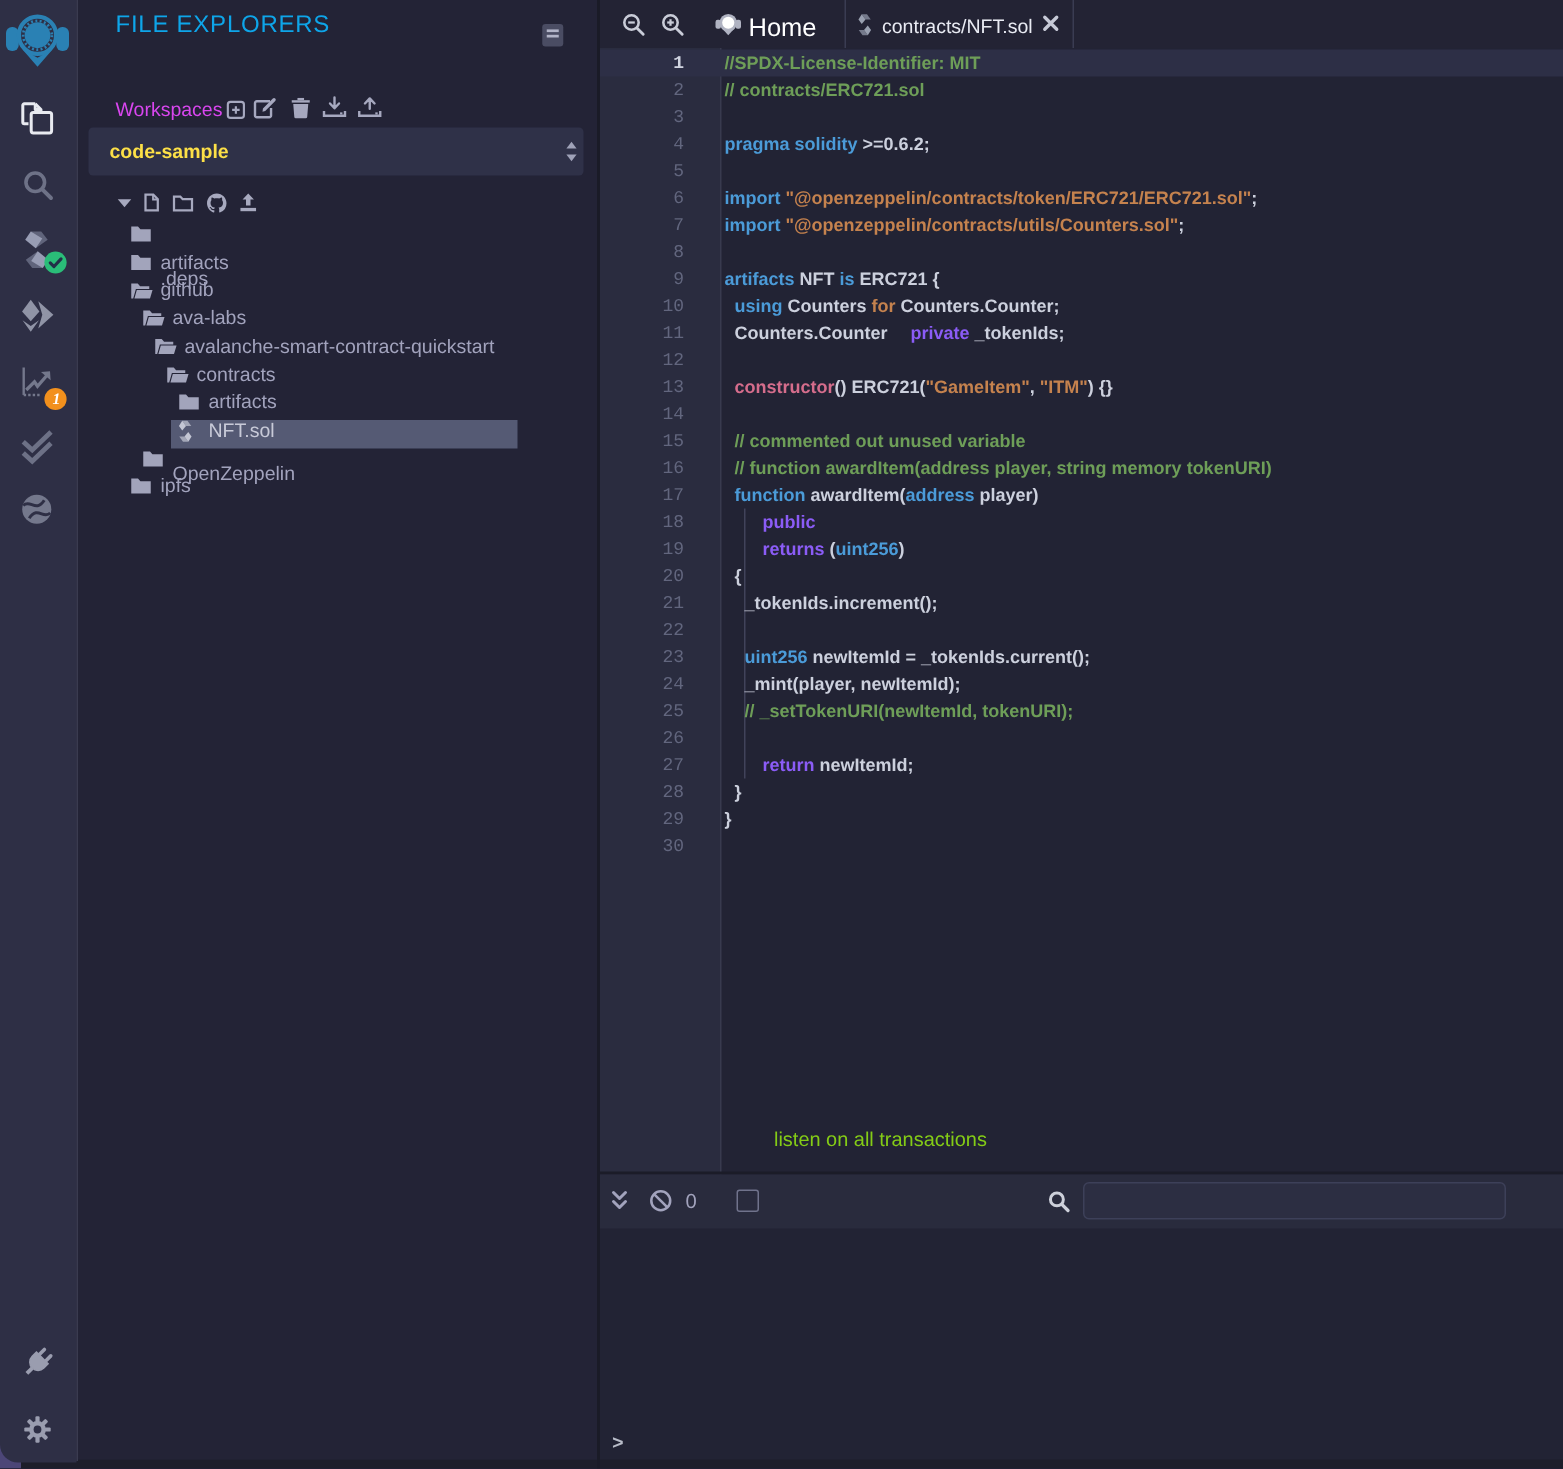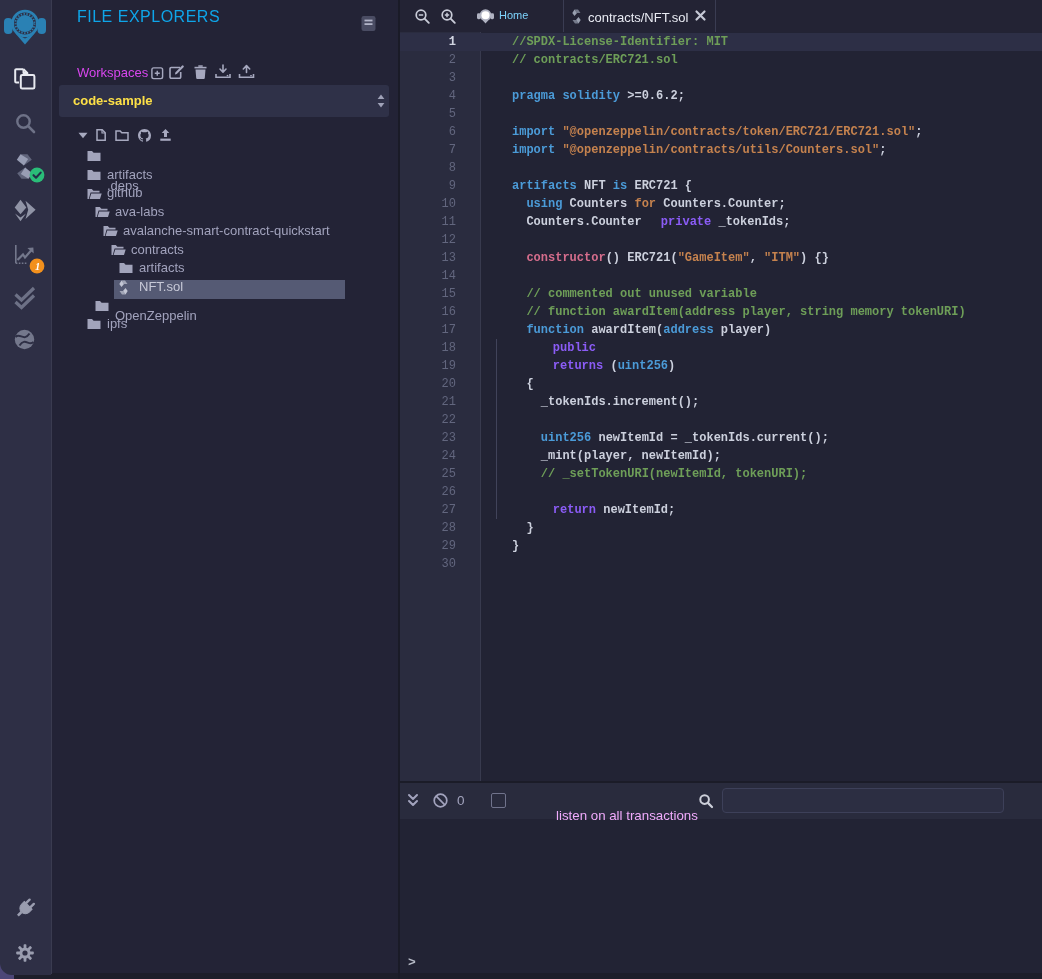--- a/index.html
+++ b/index.html
@@ -17,38 +17,38 @@
 #fe-title { left:77px; top:8px; font-size:16px; letter-spacing:0.5px; color:#0ea5e9; }
 #ws-label { left:77px; top:65px; font-size:13px; color:#d946ef; }
 #ws-dd { left:59px; top:85px; width:330px; height:32px; background:#2f3148; border-radius:3px; }
 #ws-dd-text { left:73px; top:93px; font-size:13px; font-weight:bold; color:#fde047; }
 
 .trow { position:absolute; font-size:13px; color:#a2a3bd; }
 #nft-sel { left:114px; top:280px; width:231px; height:19px; background:#555a74; }
 
 #tabbar { left:400px; top:0; width:642px; height:32px; background:#232334; }
 #activetab { left:563px; top:0; width:153px; height:32px; border-left:1px solid #3a3c52; border-right:1px solid #3a3c52; }
-#hometext { left:499px; top:9px; font-size:11px; color:#7dd3fc; }
+#hometext { left:499px; top:9px; font-size:17px; color:#ffffff; }
 #tabtext { left:588px; top:9.5px; font-size:13px; color:#e9ebf3; }
 #gutterbg { left:400px; top:32px; width:80px; height:751px; background:#2a2c3f; }
 #gutterline { left:480px; top:32px; width:1px; height:751px; background:#383a4e; }
 #curline { left:400px; top:33px; width:642px; height:18px; background:#2d2f46; }
 #lnums { left:400px; top:33px; width:56px; font-family:"Liberation Mono", monospace; font-size:12px; line-height:18px; color:#62667e; text-align:right; white-space:pre; }
-#code { left:512px; top:33px; font-family:Liberation Mono, monospace; font-size:12px; font-weight:bold; line-height:18px; color:#ccd0dd; white-space:pre; }
+#code { left:483px; top:33px; font-family:Liberation Sans, sans-serif; font-size:12px; font-weight:bold; line-height:18px; color:#ccd0dd; white-space:pre; }
 #indentguide { left:496px; top:339px; width:1px; height:180px; background:#41435a; }
 .cm { color:#6e9e58; font-weight:bold; }
 .kb { color:#4b9bd8; }
 .kg { color:#8b5cf6;padding-left:12px; }
 .ko { color:#c5824e; }
 .kp { color:#d56d8c; }
 
 #termtop { left:400px; top:781px; width:642px; height:2px; background:#1b1c28; }
 #termbar { left:400px; top:783px; width:642px; height:36px; background:#292b3d; }
 #term0 { left:457px; top:793px; font-size:13.5px; color:#a2a3bd; }
-#listen { left:516px; top:808px; font-size:13.3px; color:#f0abfc;margin-left:40px; }
+#listen { left:516px; top:752px; font-size:13.3px; color:#84cc16; }
 #checkbox { left:491px; top:793px; width:15px; height:15px; border:1px solid #70738c; border-radius:2px; }
 #srchinput { left:722px; top:788px; width:282px; height:25px; background:#2c2e42; border:1px solid #3d4059; border-radius:4px; }
 #srchph { left:736px; top:793px; font-size:14.5px; color:#9094ab; }
 #prompt { left:408px; top:955px; font-family:"Liberation Mono", monospace; font-weight:bold; font-size:13px; color:#b8bcc8; }
 svg { position:absolute; overflow:visible; }
 </style>
 </head>
 <body>
 <div id="stage">
   <div class="abs" id="bottomstrip"></div>

